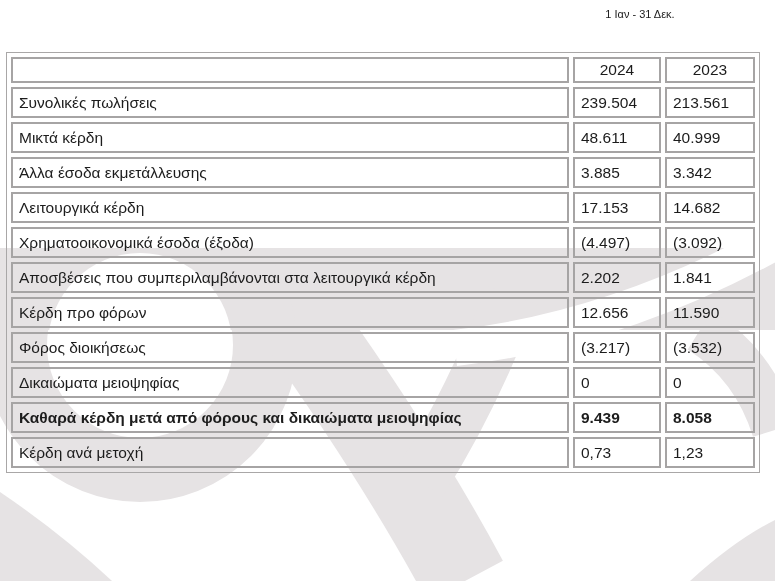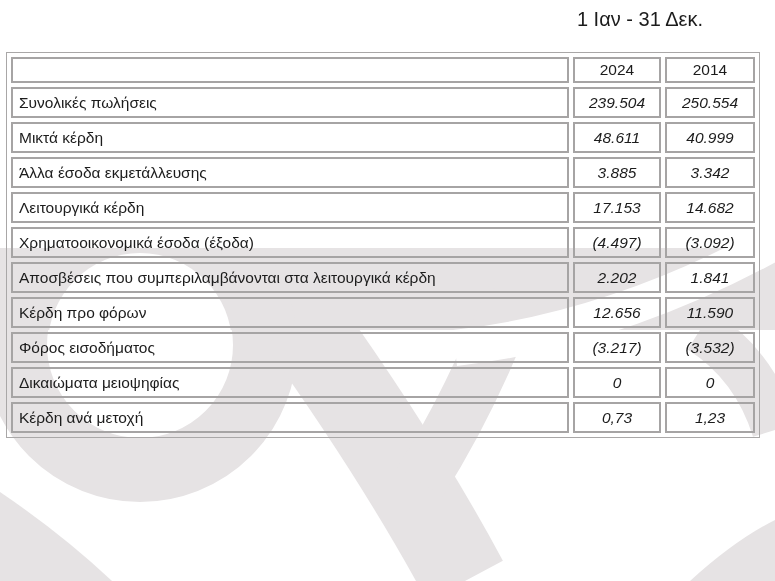--- a/index.html
+++ b/index.html
@@ -10,21 +10,21 @@
     color:#1c1c1c;
     position:relative;
     overflow:hidden;
   }
   .watermark {
     position:absolute; left:0; top:0; width:775px; height:581px;
     z-index:0;
   }
   .period-header {
     position:absolute; top:8px; left:575px; width:130px;
-    text-align:center; font-size:20px; z-index:2;
+    text-align:center; font-size:11px; z-index:2;
   }
   table.fin {
     position:absolute; top:52px; left:6px; width:754px;
     z-index:1;
     border-collapse:separate;
     border-spacing:4px;
     border:1px solid #a9a7a7;
     table-layout:fixed;
     background:transparent;
   }
@@ -36,21 +36,21 @@
     padding:1px 6px;
     height:31px;
     box-sizing:border-box;
     overflow:hidden;
     white-space:nowrap;
     line-height:24px;
   }
   table.fin tr.hdr td, table.fin tr.hdr th { height:18px; line-height:20px; }
   th.col-head { text-align:center; }
   td.label { text-align:left; }
-  td.num { text-align:center;font-style:italic; }
+  td.num { text-align:left; }
   tr.bold td { font-weight:bold; }
 </style>
 </head>
 <body>
 
 <svg class="watermark" width="775" height="581" viewBox="0 0 775 581" aria-hidden="true">
   <defs>
     <clipPath id="below-band">
         <rect x="0" y="248" width="775" height="333"></rect>
       </clipPath>
@@ -81,28 +81,28 @@
 <table class="fin">
   <colgroup>
     <col style="width:558px">
       <col style="width:88px">
       <col style="width:90px">
   </colgroup>
   <thead>
     <tr class="hdr">
       <td class="label"></td>
       <th class="col-head">2024</th>
-      <th class="col-head">2014</th>
+      <th class="col-head">2023</th>
     </tr>
   </thead>
   <tbody>
       <tr>
     <td class="label">Συνολικές πωλήσεις</td>
     <td class="num">239.504</td>
-    <td class="num">250.554</td>
+    <td class="num">213.561</td>
   </tr>
       <tr>
     <td class="label">Μικτά κέρδη</td>
     <td class="num">48.611</td>
     <td class="num">40.999</td>
   </tr>
       <tr>
     <td class="label">Άλλα έσοδα εκμετάλλευσης</td>
     <td class="num">3.885</td>
     <td class="num">3.342</td>
@@ -121,28 +121,33 @@
     <td class="label">Αποσβέσεις που συμπεριλαμβάνονται στα λειτουργικά κέρδη</td>
     <td class="num">2.202</td>
     <td class="num">1.841</td>
   </tr>
       <tr>
     <td class="label">Κέρδη προ φόρων</td>
     <td class="num">12.656</td>
     <td class="num">11.590</td>
   </tr>
       <tr>
-    <td class="label">Φόρος εισοδήματος</td>
+    <td class="label">Φόρος διοικήσεως</td>
     <td class="num">(3.217)</td>
     <td class="num">(3.532)</td>
   </tr>
       <tr>
     <td class="label">Δικαιώματα μειοψηφίας</td>
     <td class="num">0</td>
     <td class="num">0</td>
+  </tr>
+      <tr class="bold">
+    <td class="label">Καθαρά κέρδη μετά από φόρους και δικαιώματα μειοψηφίας</td>
+    <td class="num">9.439</td>
+    <td class="num">8.058</td>
   </tr>
       <tr>
     <td class="label">Κέρδη ανά μετοχή</td>
     <td class="num">0,73</td>
     <td class="num">1,23</td>
   </tr>
     </tbody>
 </table>
 
 </body></html>

